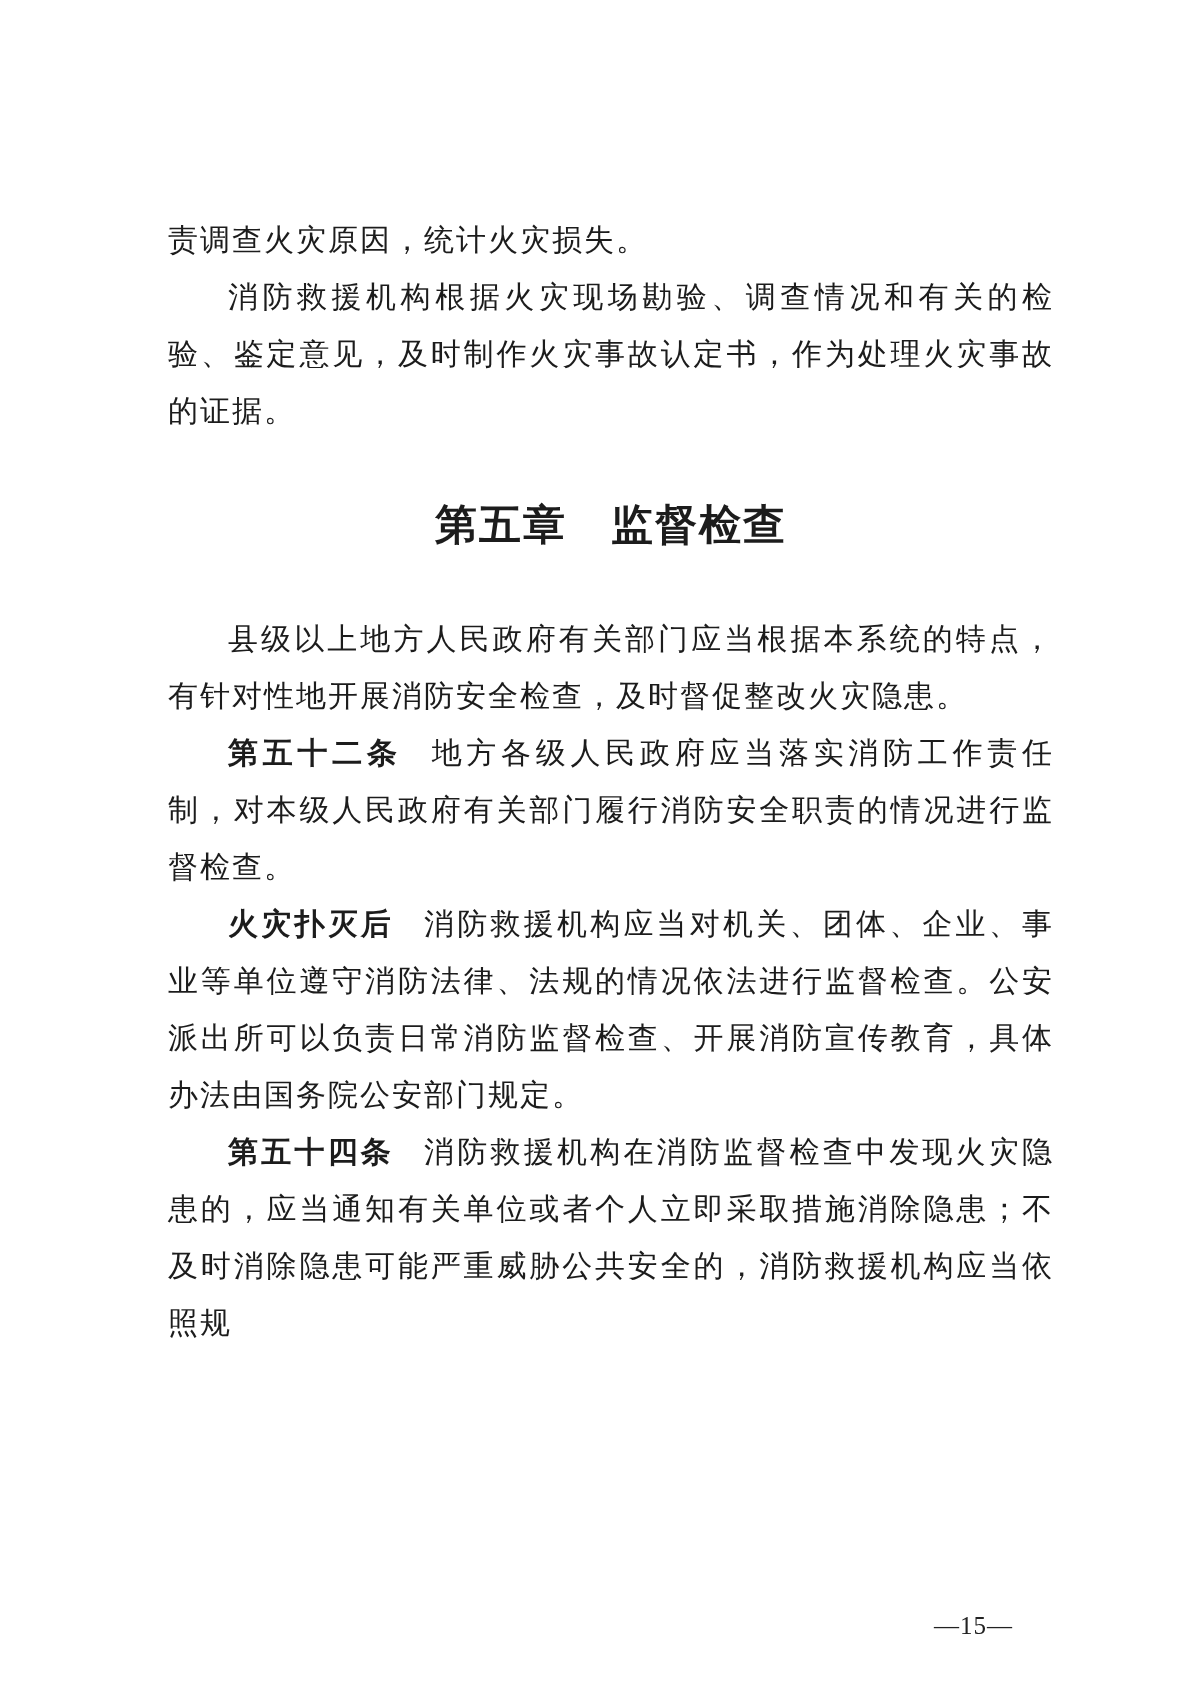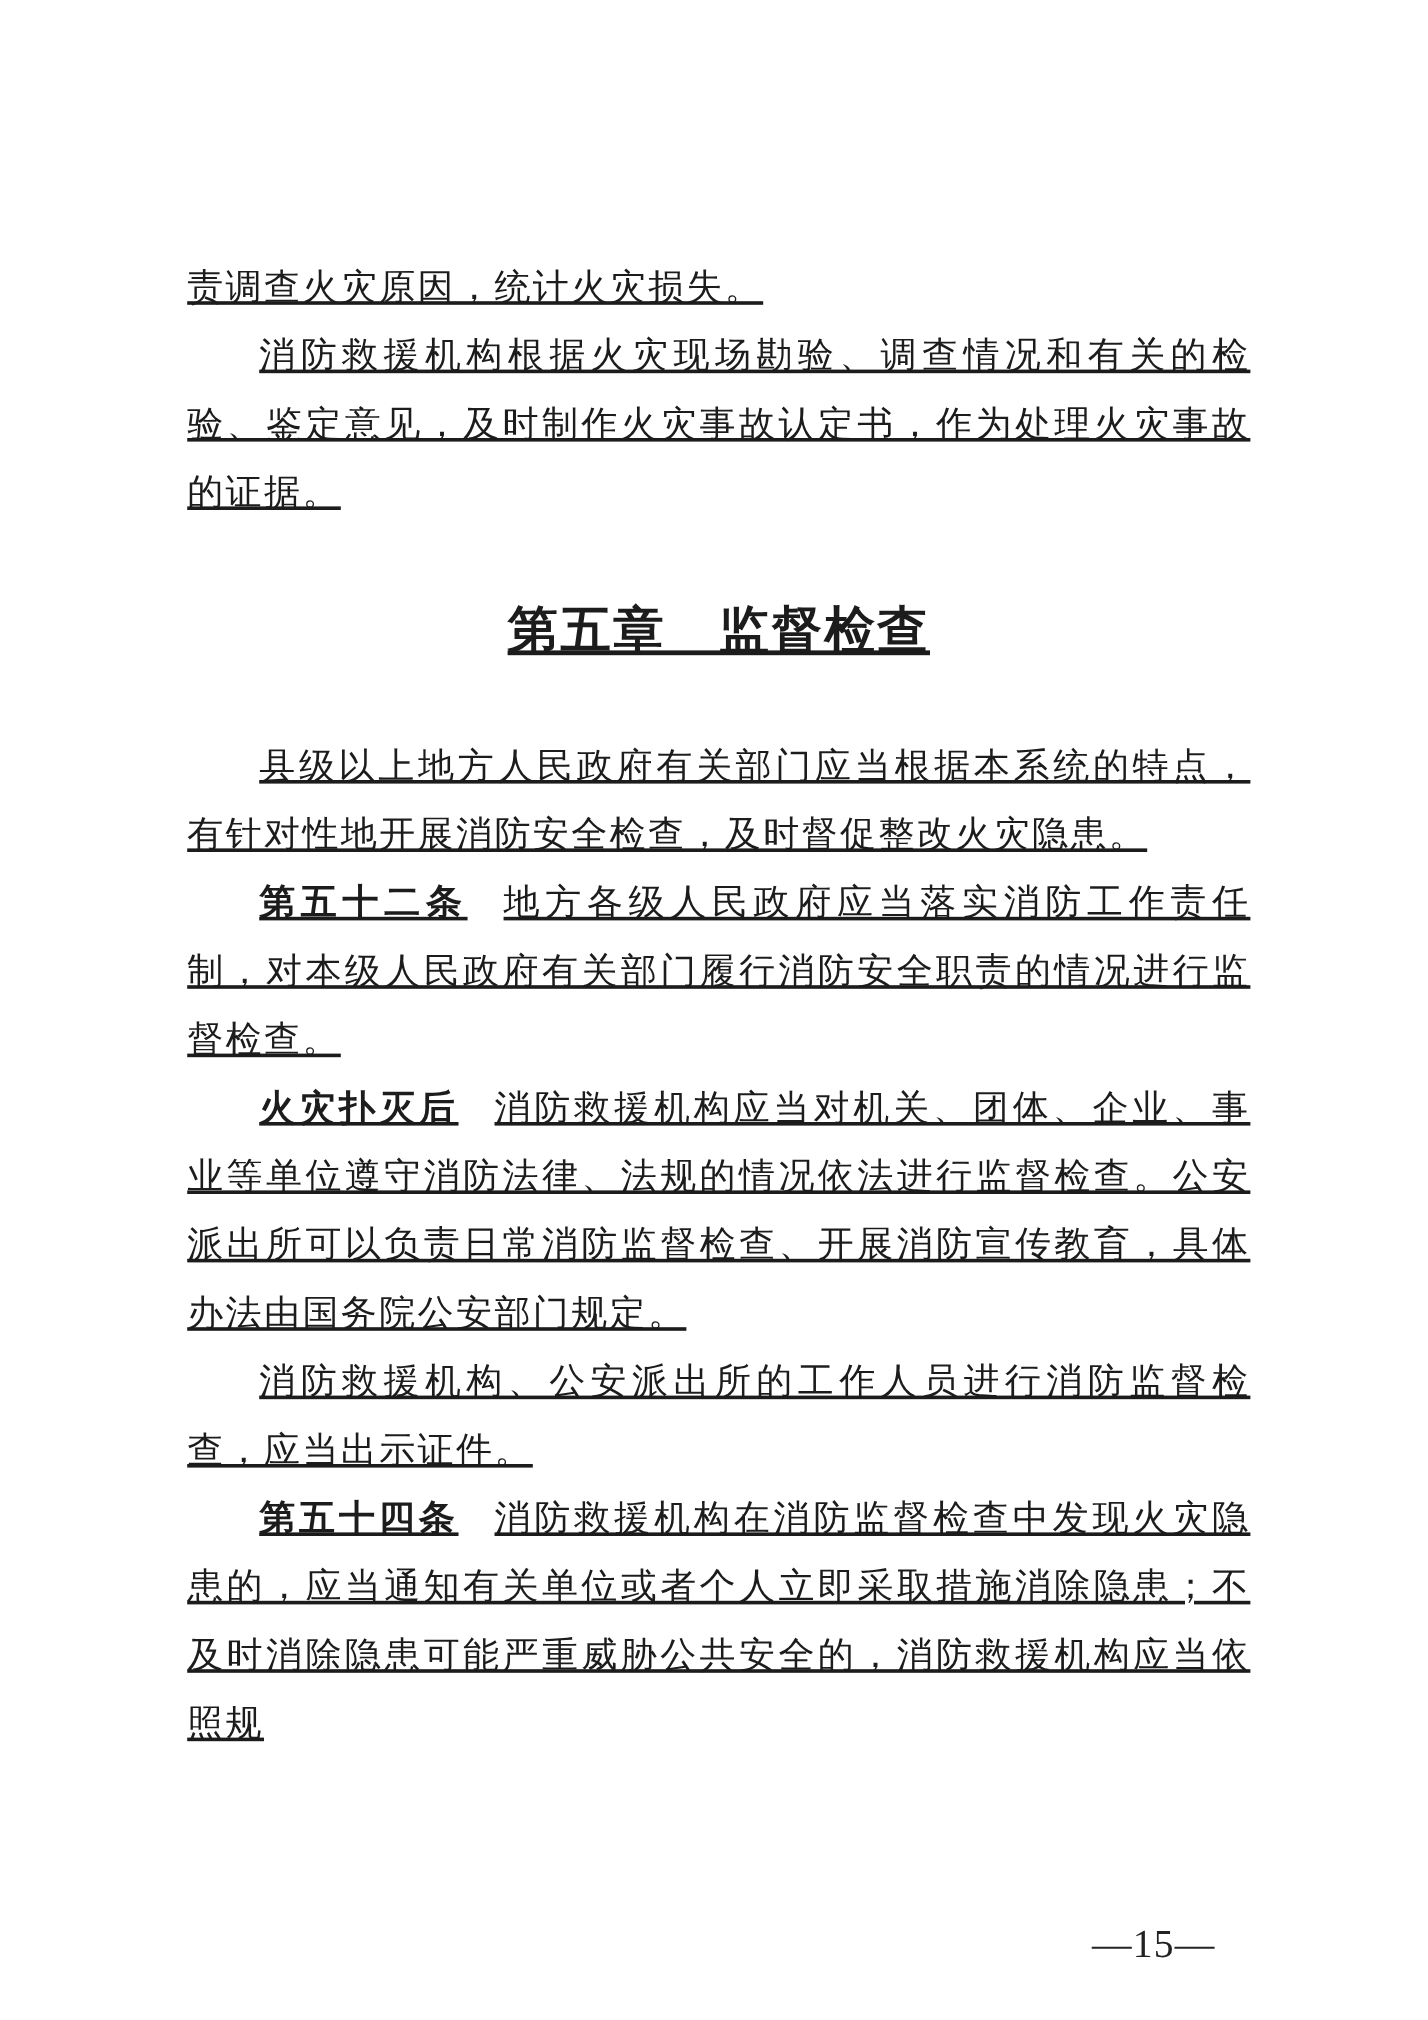--- a/index.html
+++ b/index.html
@@ -11,30 +11,29 @@
     position: relative;
     width: 1190px;
     height: 1683px;
     background: #ffffff;
     overflow: hidden;
     font-family: "Liberation Serif", "DejaVu Serif", serif;
     color: #1c1c1c;
   }
   .doc-body {
     position: absolute;
-    left: 156px;
+    left: 168px;
     top: 211px;
     width: 886px;
     font-size: 30px;
     line-height: 57px;
     letter-spacing: 2px;
     text-align: justify;
     text-justify: inter-ideograph;
     word-break: break-all;
-    text-decoration: underline;
   }
   .para {
     margin: 0;
     text-indent: 2em;
   }
   .para.no-indent {
     text-indent: 0;
   }
   .chapter-title {
     margin: 57px 0;
@@ -48,33 +47,32 @@
   .article-no {
     font-family: "Liberation Sans", "DejaVu Sans", sans-serif;
     font-weight: 700;
     margin-right: 1em;
   }
   .page-number {
     position: absolute;
     right: 177px;
     bottom: 43px;
     font-family: "Liberation Serif", "DejaVu Serif", serif;
-    font-size: 33px;
+    font-size: 25px;
     letter-spacing: 1px;
     color: #222222;
   }
 </style>
 </head>
 <body>
 
 <div class="page">
   <main class="doc-body">
       <p class="para no-indent">责调查火灾原因，统计火灾损失。</p>
       <p class="para">消防救援机构根据火灾现场勘验、调查情况和有关的检验、鉴定意见，及时制作火灾事故认定书，作为处理火灾事故的证据。</p>
       <p class="chapter-title">第五章　监督检查</p>
       <p class="para">县级以上地方人民政府有关部门应当根据本系统的特点，有针对性地开展消防安全检查，及时督促整改火灾隐患。</p>
       <p class="para"><span class="article-no">第五十二条</span><span>地方各级人民政府应当落实消防工作责任制，对本级人民政府有关部门履行消防安全职责的情况进行监督检查。</span></p>
       <p class="para"><span class="article-no">火灾扑灭后</span><span>消防救援机构应当对机关、团体、企业、事业等单位遵守消防法律、法规的情况依法进行监督检查。公安派出所可以负责日常消防监督检查、开展消防宣传教育，具体办法由国务院公安部门规定。</span></p>
-      <p class="para">消防救援机构、公安派出所的工作人员进行消防监督检查，应当出示证件。</p>
       <p class="para"><span class="article-no">第五十四条</span><span>消防救援机构在消防监督检查中发现火灾隐患的，应当通知有关单位或者个人立即采取措施消除隐患；不及时消除隐患可能严重威胁公共安全的，消防救援机构应当依照规</span></p>
     </main>
   <footer class="page-number">—15—</footer>
 </div>
 
 </body></html>

